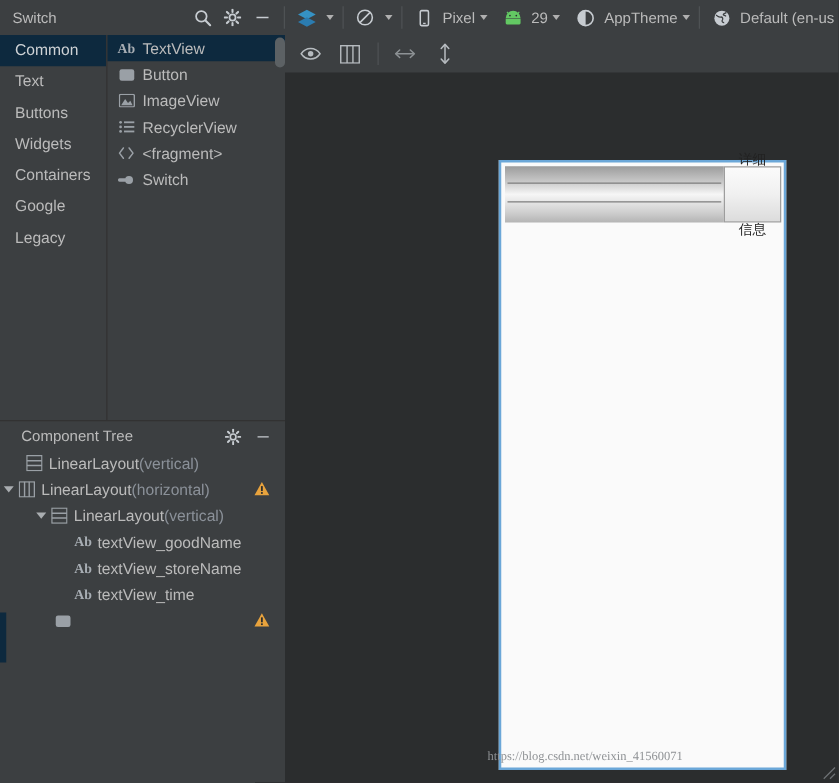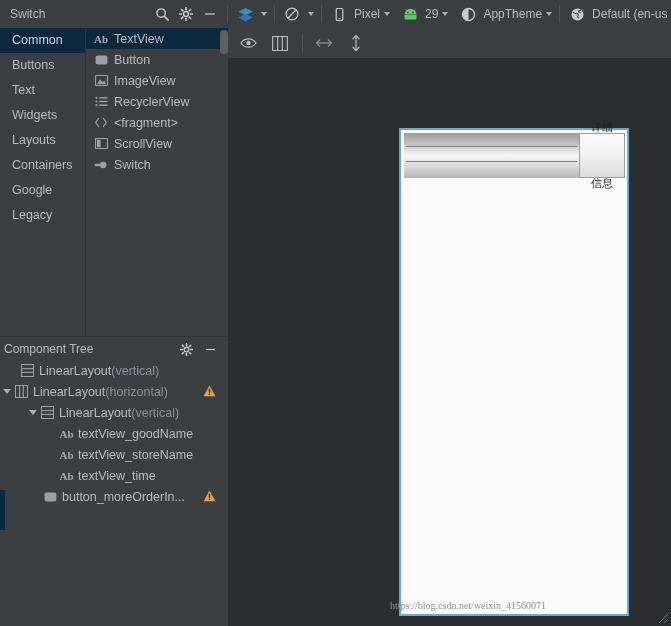--- a/index.html
+++ b/index.html
@@ -144,21 +144,21 @@
   #tree-header {
     position: absolute;
     left: 0; top: 336px;
     width: 228px; height: 24px;
     background: #3c3f41;
     border-top: 1px solid #323232;
     display: flex;
     align-items: center;
   }
   #tree-header .title {
-    padding-left: 4px;
+    padding-left: 17px;
     font-size: 12px;
     color: #bbbbbb;
     flex: 1;
   }
   #tree-body {
     position: absolute;
     left: 0; top: 360px;
     width: 228px; height: 266px;
     background: #3c3f41;
   }
@@ -397,24 +397,23 @@
         </svg>
       </span>
       <span class="tb-label">Default (en-us</span>
     </div>
   </div>
 
   <div id="palette">
 
     <div id="palette-groups">
       <div class="group-item selected">Common</div>
+      <div class="group-item">Text</div>
       <div class="group-item">Buttons</div>
-      <div class="group-item">Text</div>
       <div class="group-item">Widgets</div>
-      <div class="group-item">Layouts</div>
       <div class="group-item">Containers</div>
       <div class="group-item">Google</div>
       <div class="group-item">Legacy</div>
     </div>
 
     <div id="palette-items">
 
       <div class="pal-item selected">
         <span class="pal-ico ab-ico">Ab</span>
         <span>TextView</span>
@@ -457,29 +456,20 @@
 
       <div class="pal-item">
         <span class="pal-ico">
           <svg width="14" height="11" viewBox="0 0 15 12">
             <path d="M5 1.5 1.6 6 5 10.5M10 1.5 13.4 6 10 10.5" fill="none" stroke="#9aa0a6" stroke-width="1.3" stroke-linecap="round" stroke-linejoin="round"></path>
           </svg>
         </span>
         <span>&lt;fragment&gt;</span>
       </div>
 
-      <div class="pal-item">
-        <span class="pal-ico">
-          <svg width="13" height="11" viewBox="0 0 14 12">
-            <rect x="0.5" y="0.5" width="13" height="11" fill="none" stroke="#9aa0a6" stroke-width="1.2"></rect>
-            <rect x="2" y="2" width="4" height="8" fill="#9aa0a6"></rect>
-          </svg>
-        </span>
-        <span>ScrollView</span>
-      </div>
 
       <div class="pal-item">
         <span class="pal-ico">
           <svg width="14" height="8" viewBox="0 0 15 9">
             <rect x="0" y="3" width="8" height="3" rx="1.5" fill="#9aa0a6"></rect>
             <circle cx="10" cy="4.5" r="3.6" fill="#9aa0a6"></circle>
           </svg>
         </span>
         <span>Switch</span>
       </div>
@@ -577,21 +567,20 @@
       <span class="tree-ico ab-ico">Ab</span>
       <span class="tree-label">textView_time</span>
     </div>
 
     <div class="tree-row" style="padding-left:42px">
       <span class="tree-ico">
         <svg width="13" height="10" viewBox="0 0 14 11">
             <rect x="0.5" y="0.5" width="13" height="10" rx="2" fill="#9aa0a6"></rect>
           </svg>
       </span>
-      <span class="tree-label">button_moreOrderIn...</span>
       <span class="warn-ico">
         <svg width="13" height="12" viewBox="0 0 14 13">
           <polygon points="7,0.6 13.4,12.2 0.6,12.2" fill="#e8a33d"></polygon>
           <rect x="6.2" y="4.2" width="1.6" height="4.3" fill="#2b2d2e"></rect>
           <rect x="6.2" y="9.4" width="1.6" height="1.5" fill="#2b2d2e"></rect>
         </svg>
       </span>
     </div>
   </div>
 

